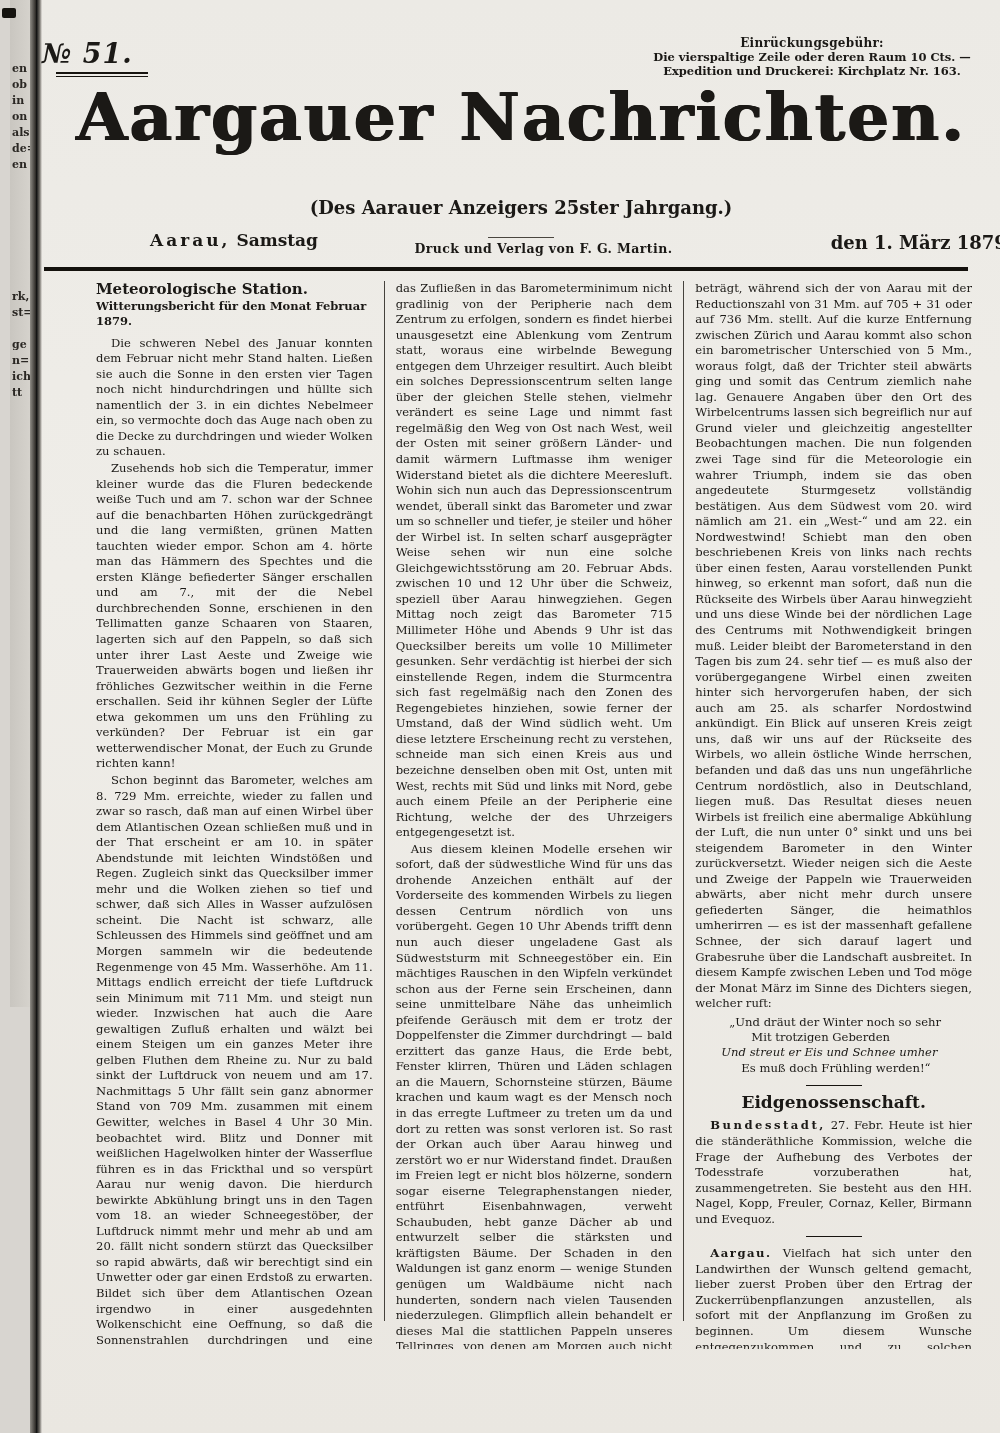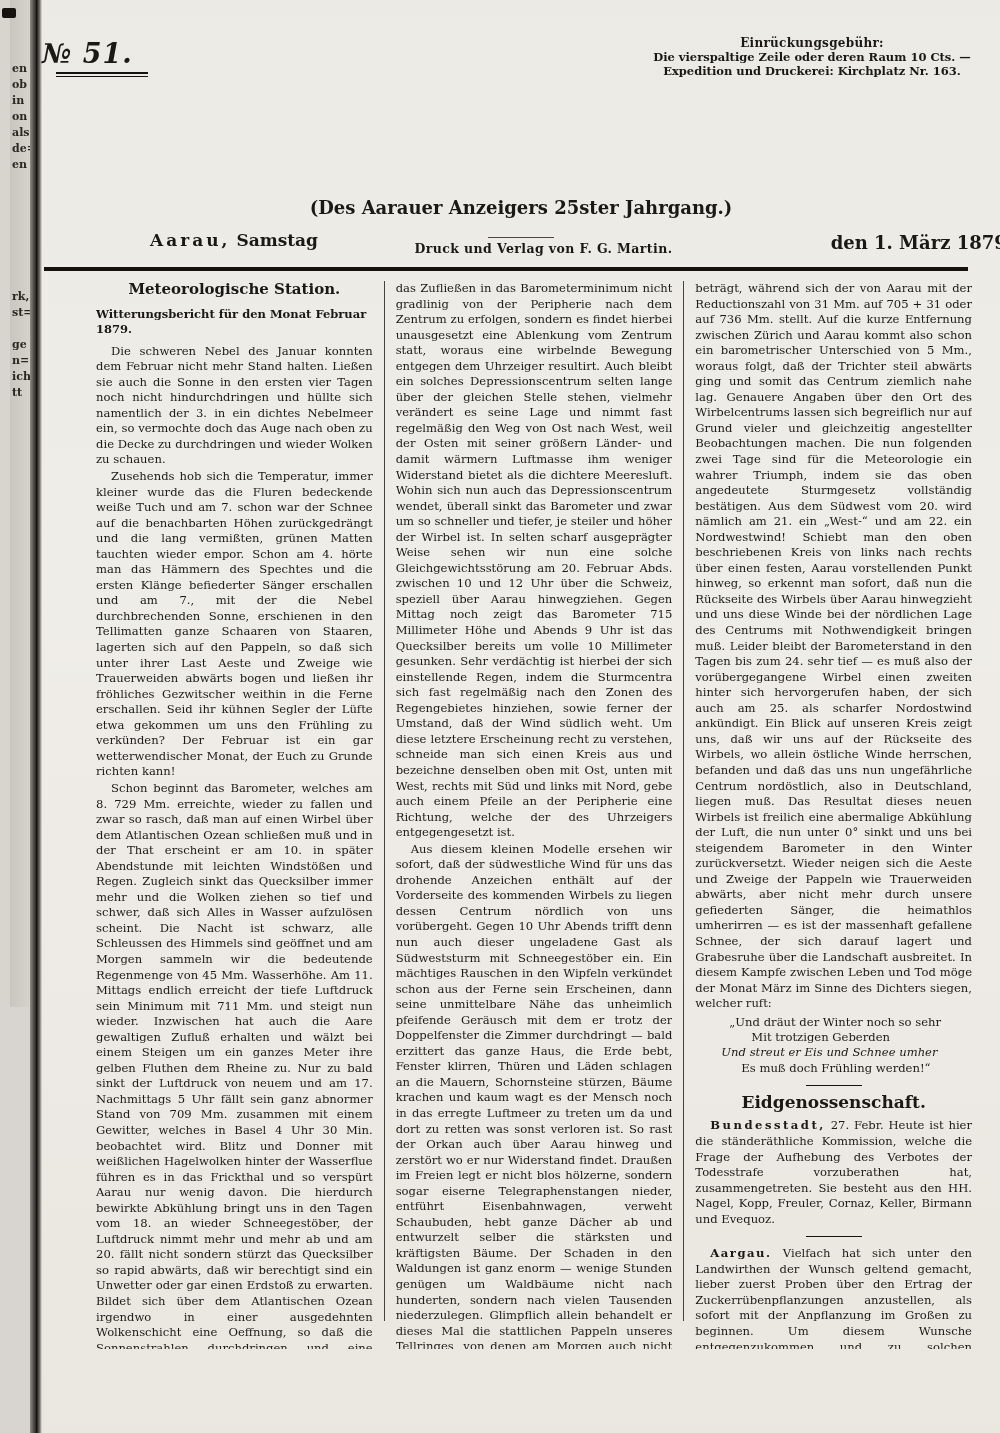--- a/index.html
+++ b/index.html
@@ -70,21 +70,21 @@
     display:flex;padding-left:54px;padding-right:28px;box-sizing:border-box;
   }
   .col{
     width:285px;height:1068px;overflow:hidden;
     font-size:11.6px;line-height:15.55px;text-align:justify;
     hyphens:auto;
   }
   .col-rule{width:1px;background:#45423c;margin:0 11px;height:1040px;}
   .col p{margin:0 0 1px 0;text-indent:15px;}
   .col p.cont{text-indent:0;}
-  .art-heading{font-size:15px;font-weight:bold;text-align:center;margin:1px 0 9px;text-indent:0;}
+  .art-heading{font-size:15px;font-weight:bold;margin:1px 0 1px;text-indent:0;}
   .art-subheading{font-size:11.5px;text-align:left;margin:0 0 6px;text-indent:0;font-weight:bold;}
   .poem{margin:3px 0 4px 34px;text-indent:0;}
   .poem div{text-indent:0;line-height:15.3px;}
   .poem .pl2{margin-left:22px;}
   .poem .pl3{margin-left:-8px;font-style:italic;}
   .poem .pl4{margin-left:12px;}
   .sec-divider{width:56px;border-top:1.5px solid #16130f;margin:9px auto 9px;}
   .sec-heading{font-size:17px;font-weight:bold;text-align:center;margin:2px 0 8px;text-indent:0;}
   .spaced-lead{font-weight:bold;letter-spacing:2.5px;}
   .bold-name{font-weight:bold;letter-spacing:1.5px;}
@@ -119,20 +119,21 @@
       <div class="issue-no">№ 51.</div>
       <div class="dbl-rule"></div>
     </div>
     <div class="ins-block">
       <div class="blk-title">Einrückungsgebühr:</div>
       <div>Die vierspaltige Zeile oder deren Raum 10 Cts. —</div>
       <div>Expedition und Druckerei: Kirchplatz Nr. 163.</div>
     </div>
   </div>
 
+  <h1 class="masthead">Aargauer Nachrichten.</h1>
   <div class="subtitle">(Des Aarauer Anzeigers 25ster Jahrgang.)</div>
   <div class="subtitle-rule"></div>
 
   <div class="dateline">
     <span class="dl-left">
       <span class="dl-place">Aarau,</span>
       <span>Samstag</span>
     </span>
     <span class="dl-center">Druck und Verlag von F. G. Martin.</span>
     <span class="dl-right">den 1. März 1879.</span>

